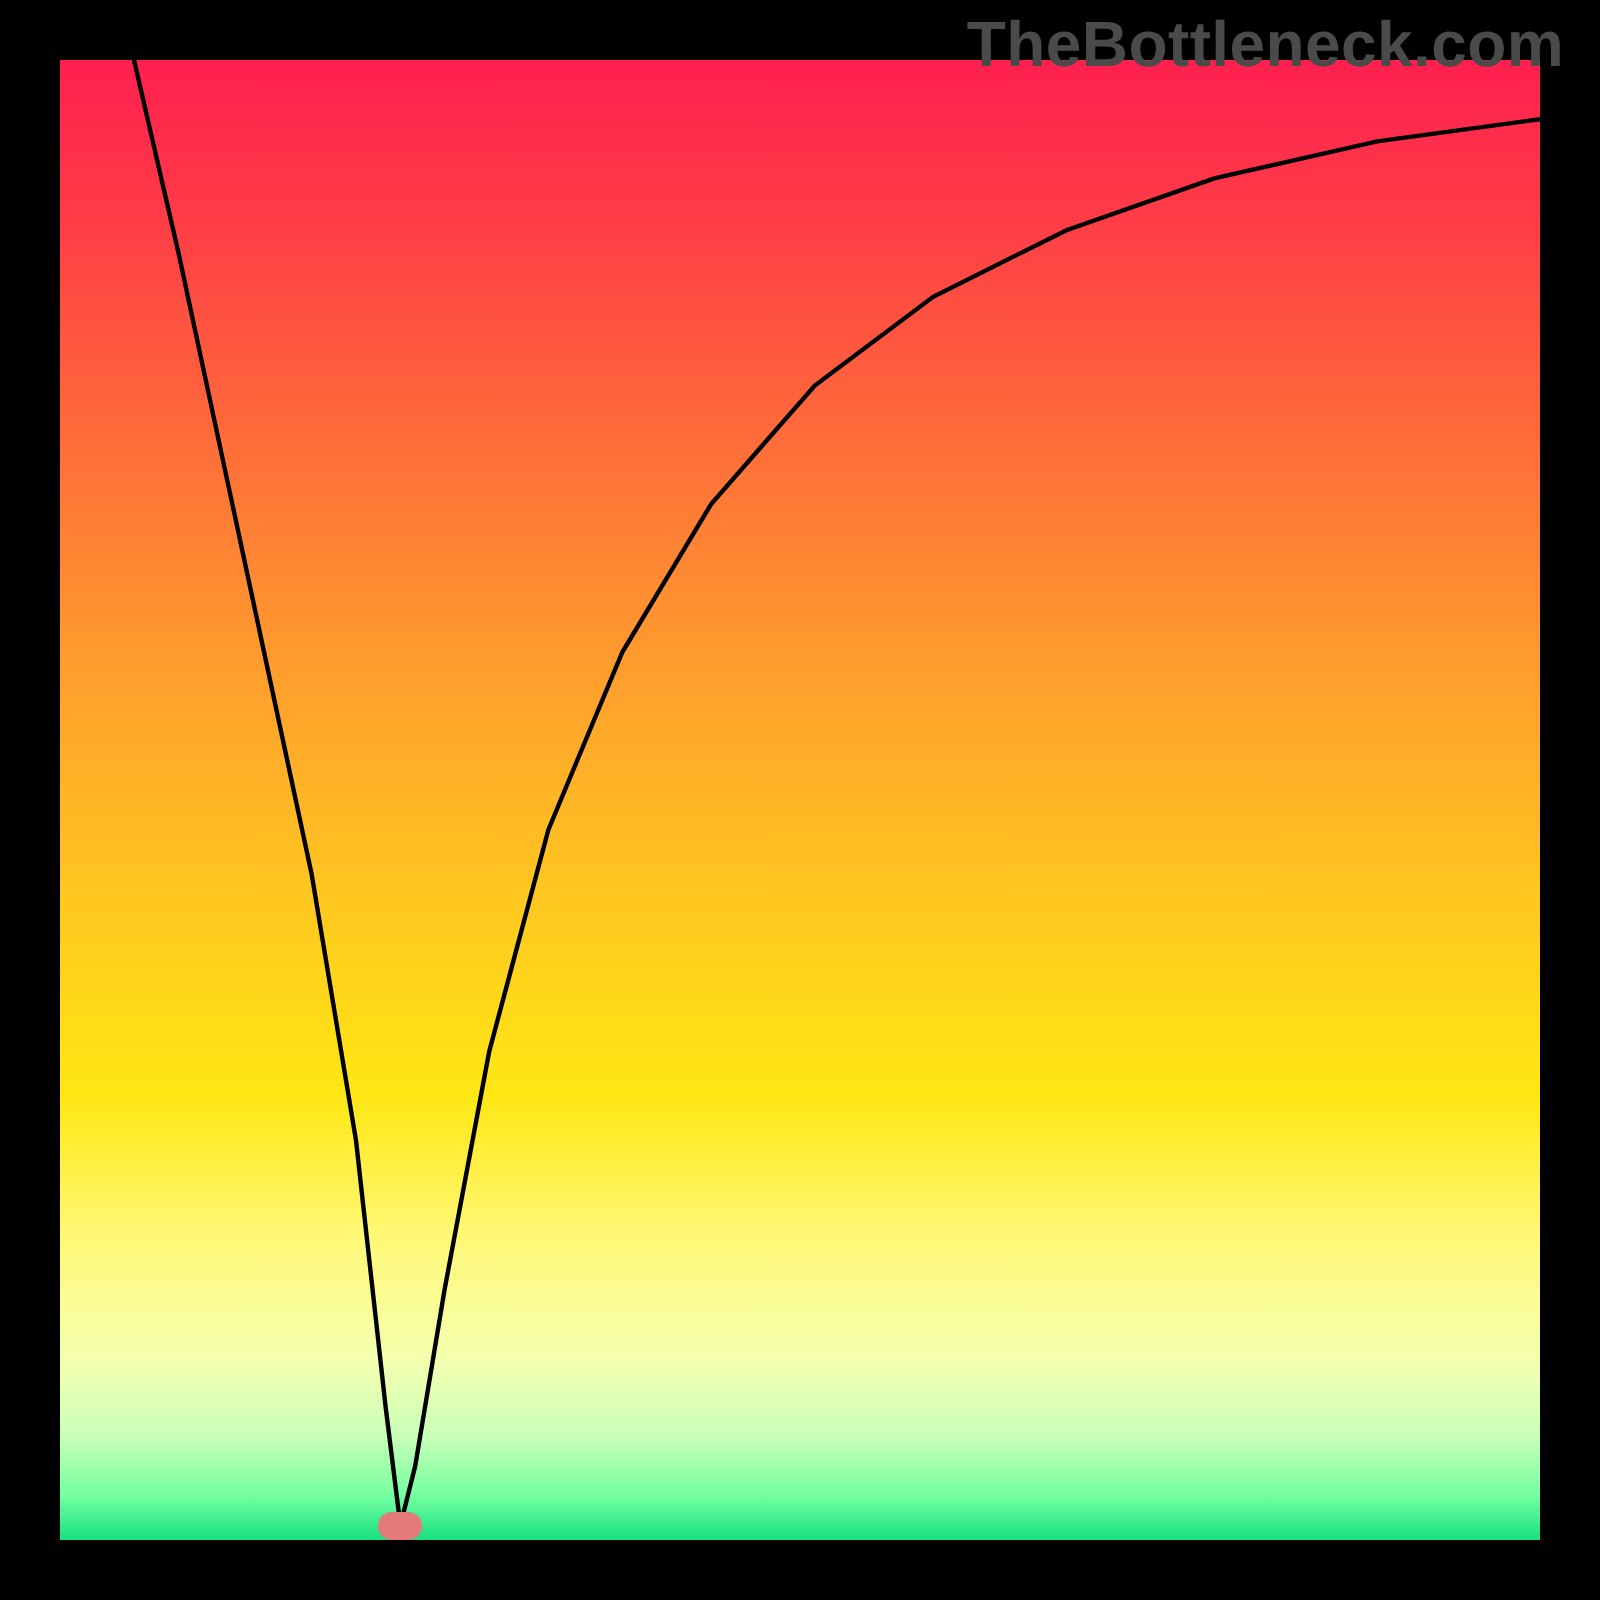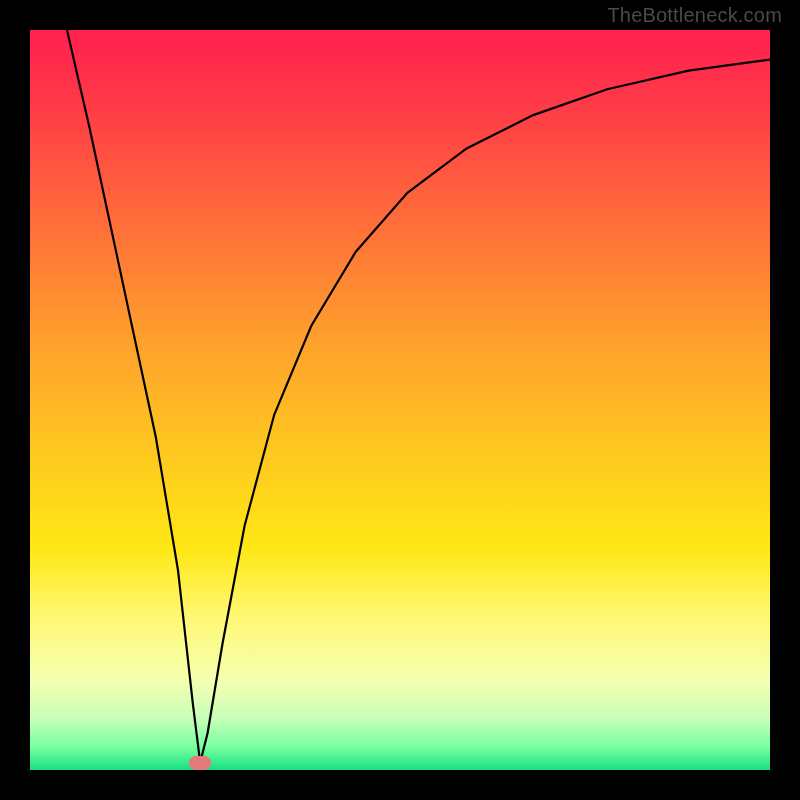--- a/index.html
+++ b/index.html
@@ -14,22 +14,22 @@
   .stage {
     position: relative;
     width: 800px;
     height: 800px;
   }
   .watermark {
     position: absolute;
     top: 4px;
     right: 18px;
     color: #4a4a4a;
-    font-size: 20px;
-    font-weight: 400;
+    font-size: 32px;
+    font-weight: 700;
     letter-spacing: 0.2px;
     z-index: 20;
   }
   
   .plot-frame {
     position: absolute;
     left: 0;
     top: 0;
     width: 800px;
     height: 800px;

